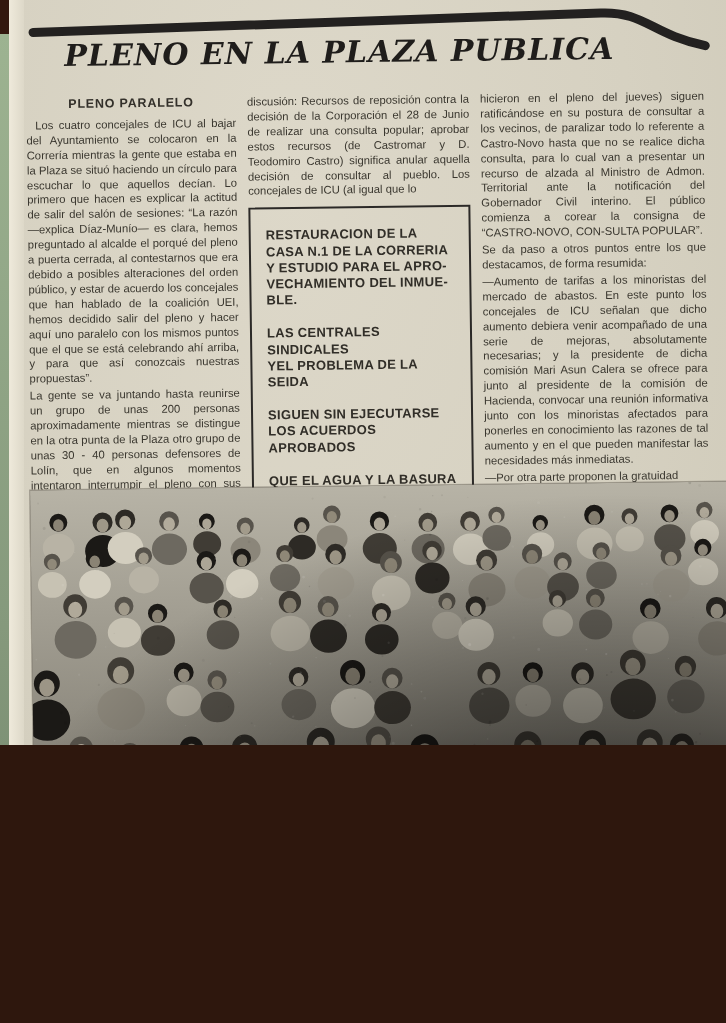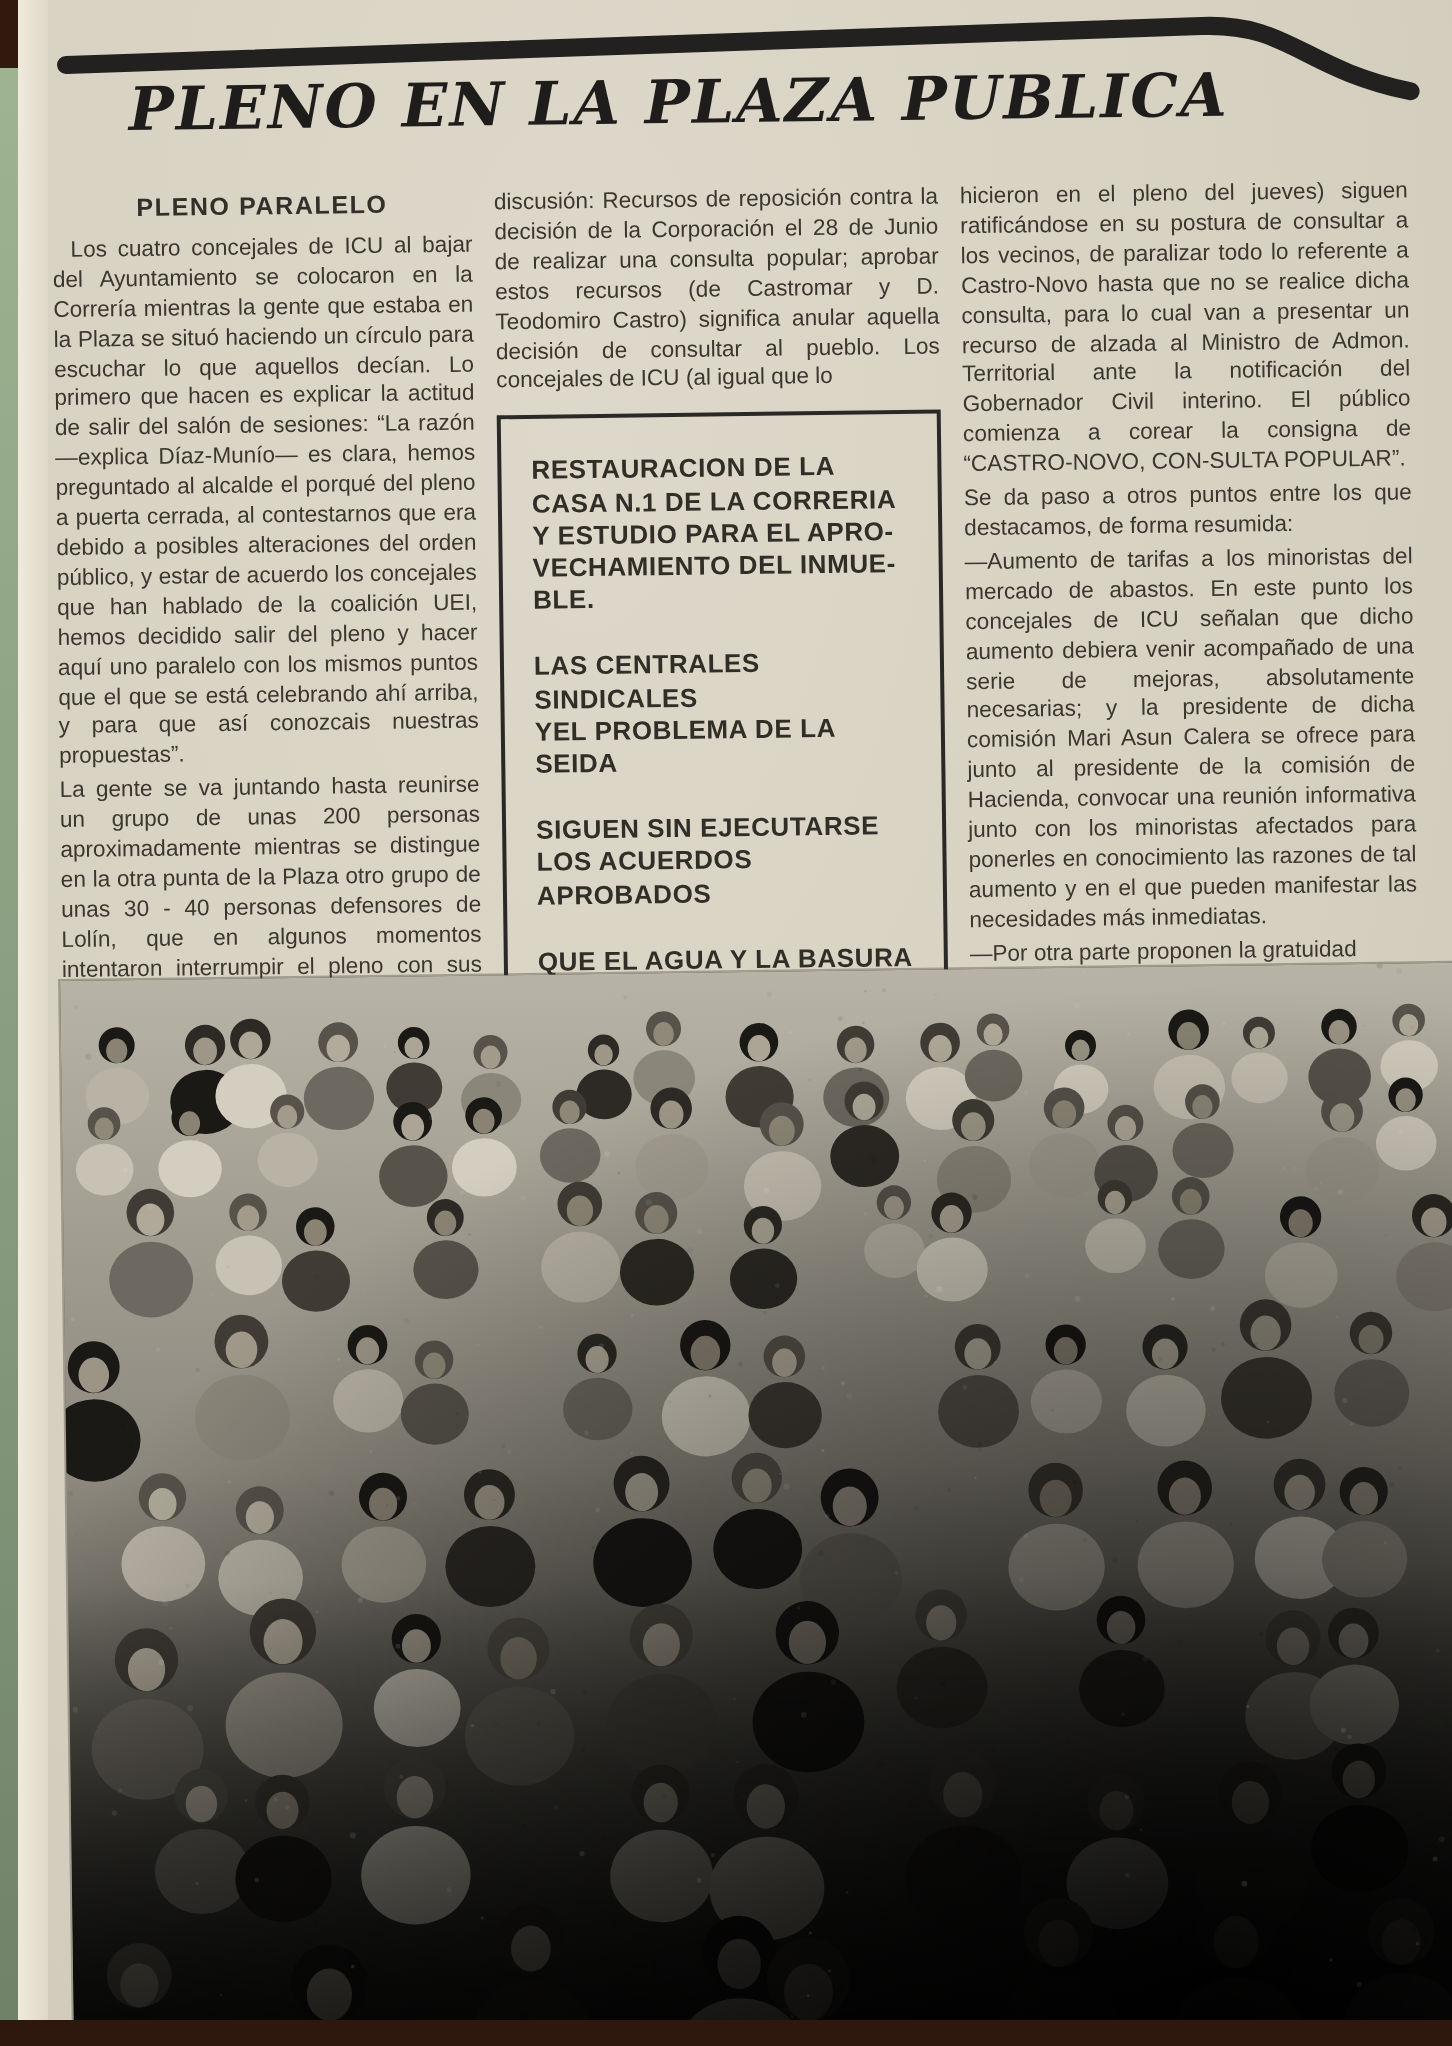--- a/index.html
+++ b/index.html
@@ -1,17 +1,17 @@
 <!DOCTYPE html>
 <html><head>
 <meta charset="utf-8">
 <style>
   html,body{margin:0;padding:0;}
   body{width:726px;height:1023px;overflow:hidden;background:#2e170d;}
-  .frame{position:relative;width:726px;height:1010px;overflow:hidden;
+  .frame{position:relative;width:726px;height:745px;overflow:hidden;
          font-family:"Liberation Sans",sans-serif;text-decoration:underline;}
   
   .edge-brown{position:absolute;left:0;top:0;width:9px;height:34px;background:#33180e;}
   .edge-green{position:absolute;left:0;top:34px;width:9px;height:989px;
               background:linear-gradient(#9db391,#85997c 60%,#6f8268);}
   .edge-cream{position:absolute;left:9px;top:0;width:15px;height:1023px;
               background:linear-gradient(90deg,#efeadb,#ddd8c8);}
   .page{position:absolute;left:24px;top:0;width:702px;height:1023px;
         background:radial-gradient(ellipse at 38% 18%,#ddd8c9,#d6d1c1 55%,#cdc8b7);}
   .tilt{position:absolute;left:0;top:0;width:702px;height:1023px;

